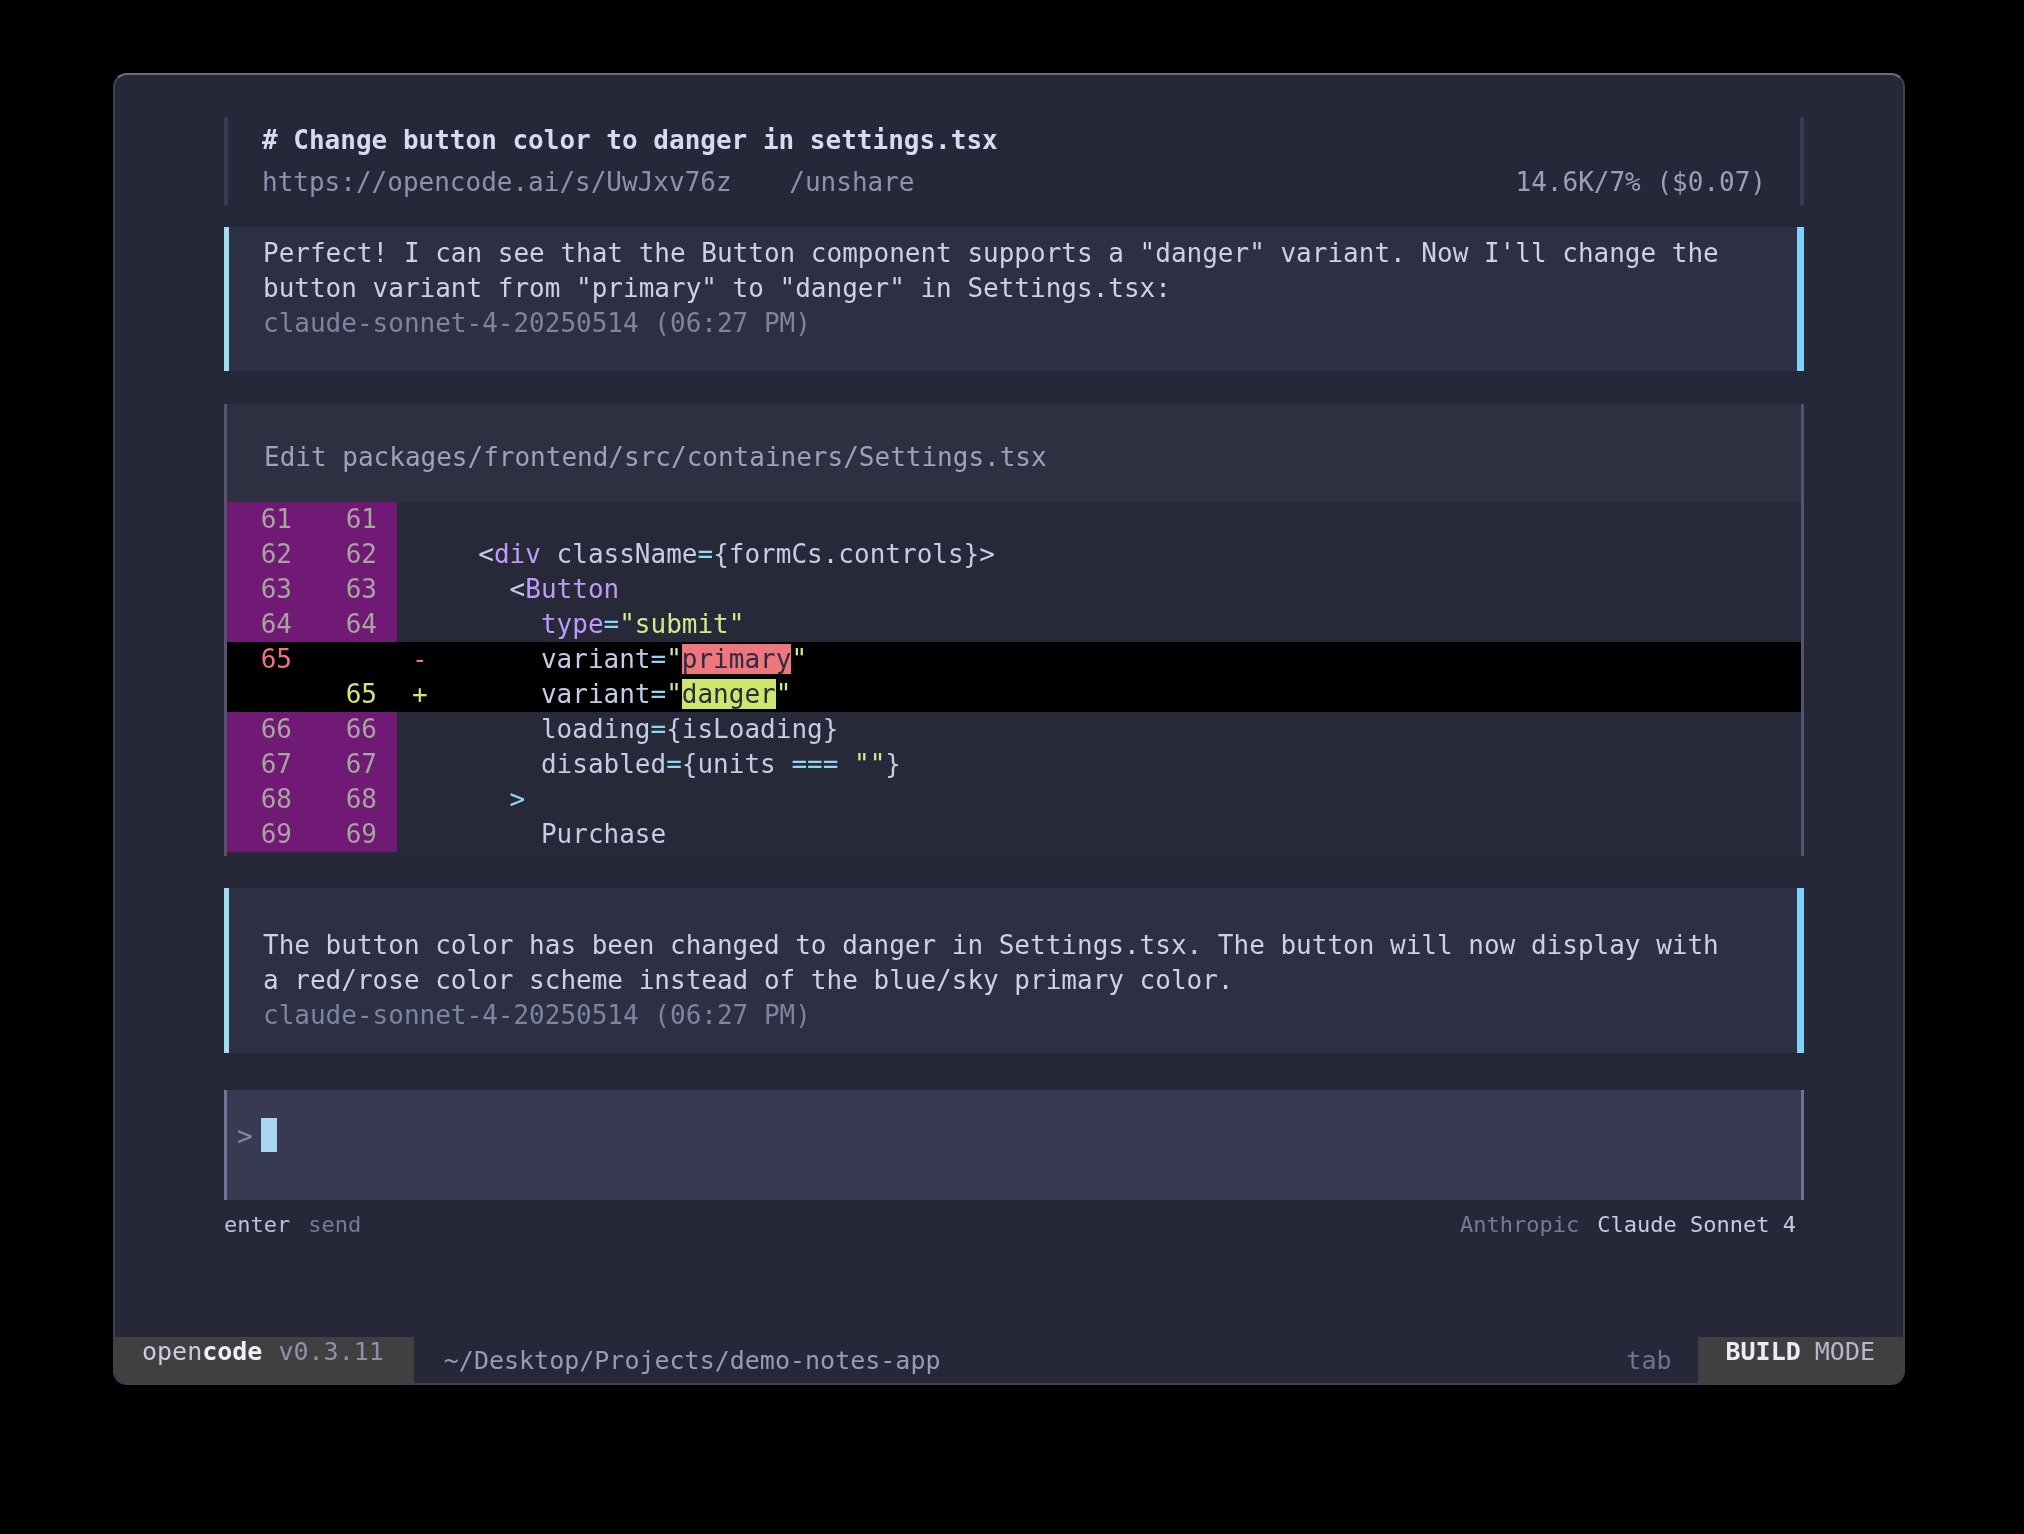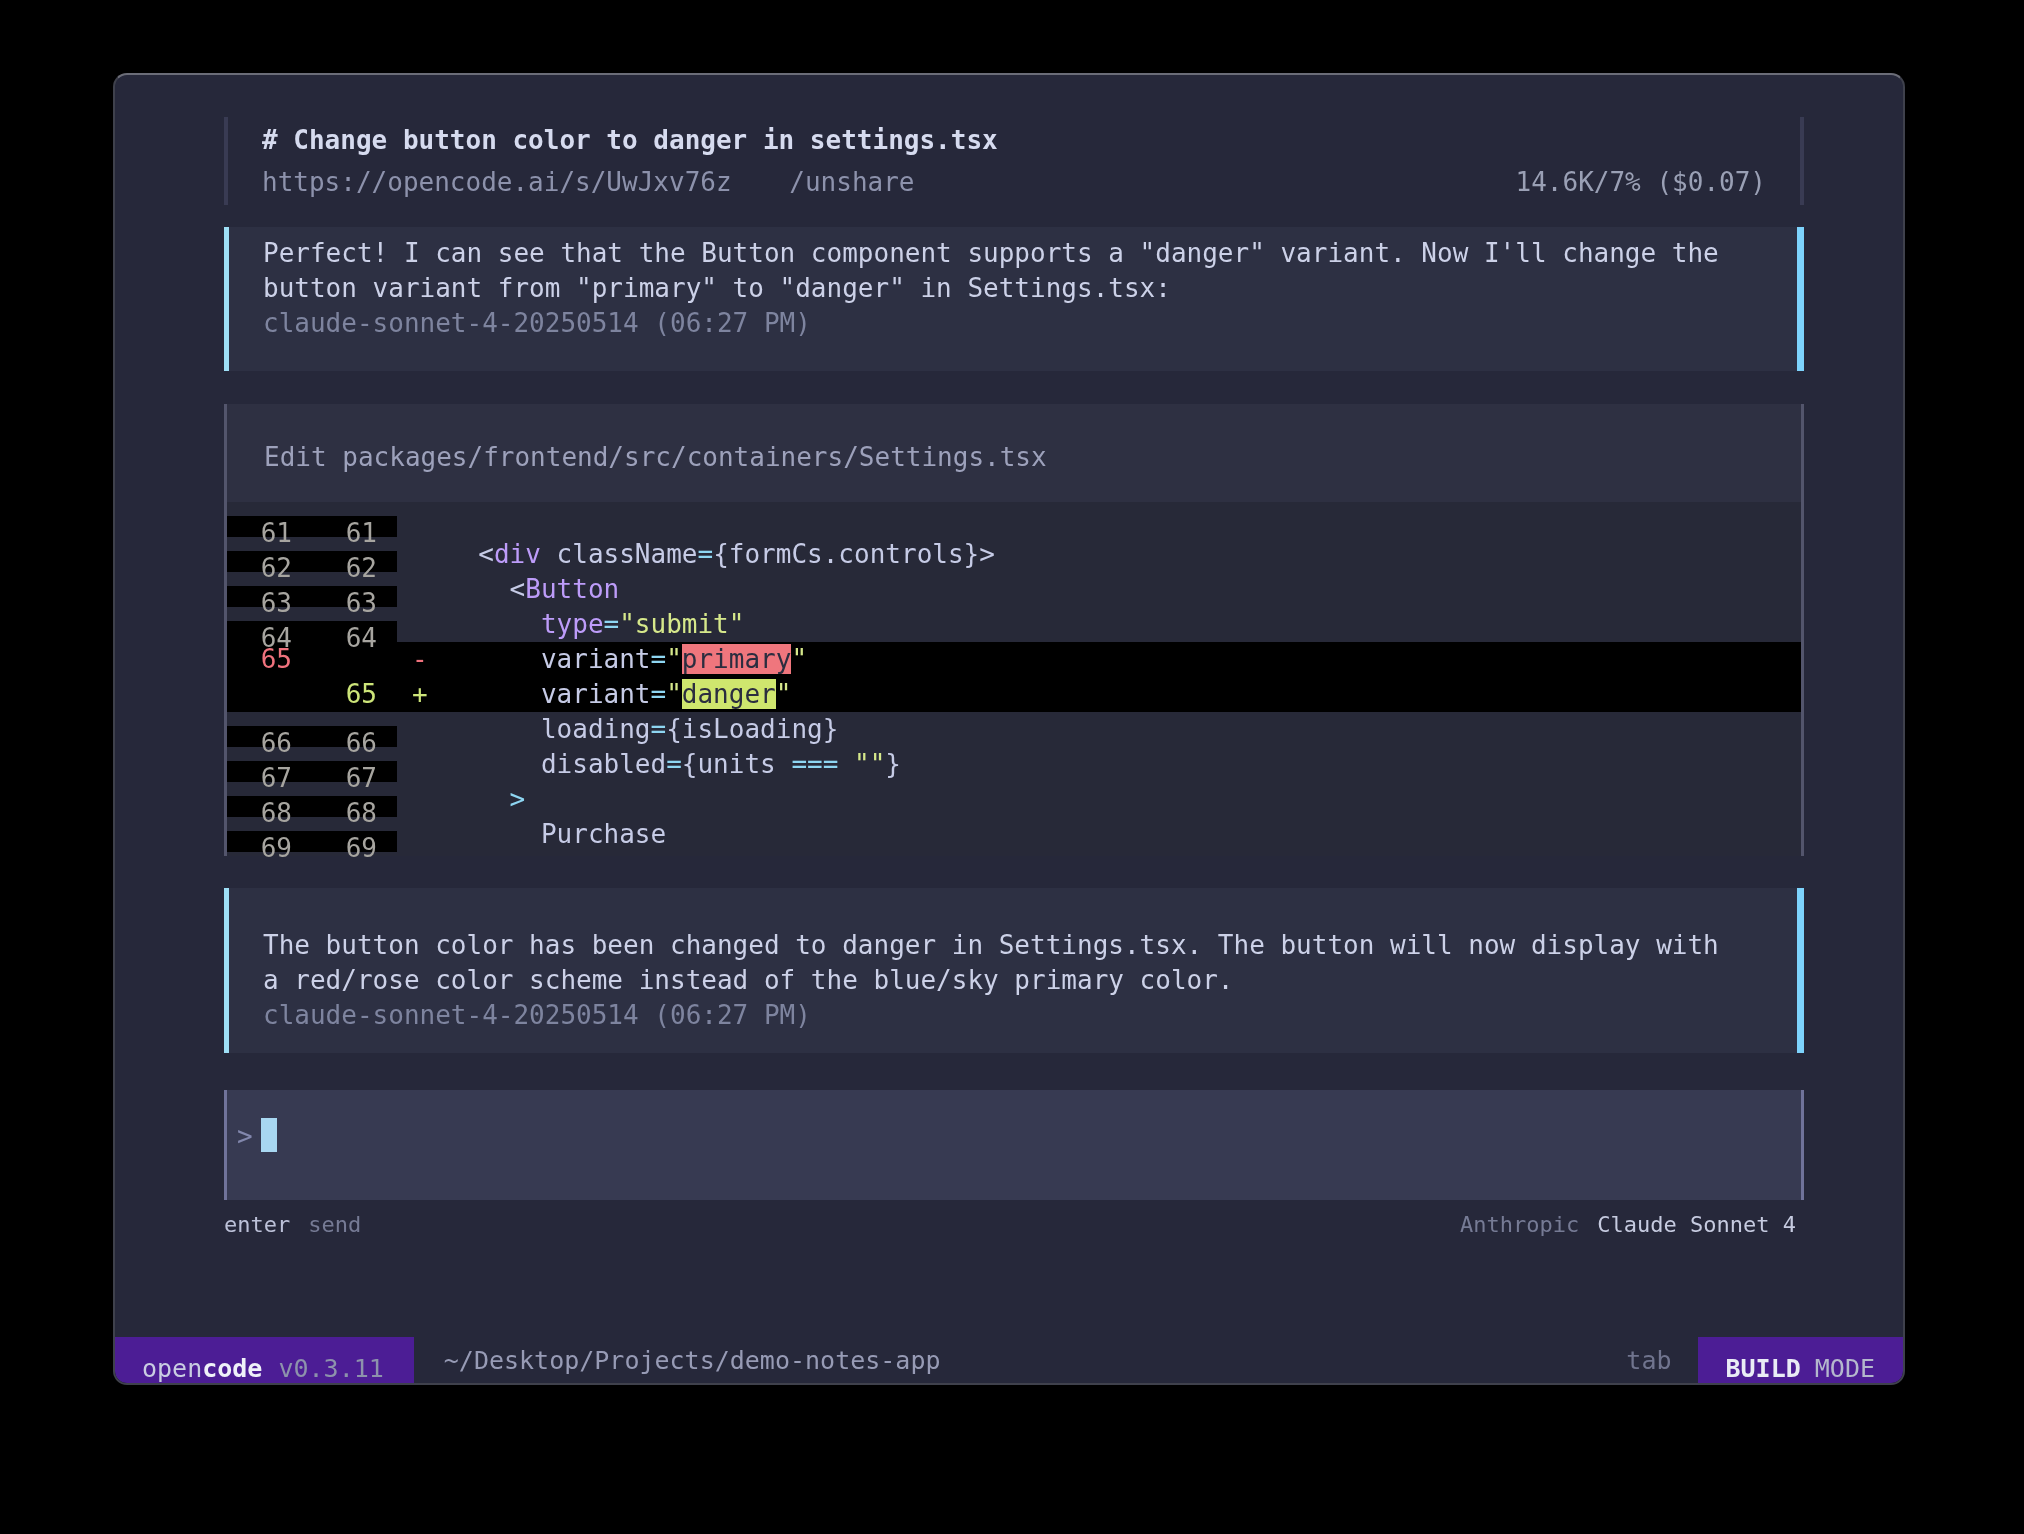--- a/index.html
+++ b/index.html
@@ -45,21 +45,21 @@
 
   
   .edit-card{
     margin-top:33px; background:#2e3042;
     border-left:3px solid #53556c; border-right:3px solid #53556c;
   }
   .edit-title{ padding:38px 0 30px 37px; font-size:26px; color:#9da1bb; }
   .diff{ background:#272938; font-size:26px; padding-bottom:4px; }
   .diff-row{ display:flex; height:35px; line-height:35px; }
   .gut{ width:85px; flex:none; text-align:right; padding-right:20px; color:#a7a5a0; }
-  .row-ctx .gut{ background:#000000;margin-top:14px; }
+  .row-ctx .gut{ background:#701a75; }
   .row-del, .row-add{ background:#000000; }
   .row-del .gut-old{ color:#f0727d; }
   .row-add .gut-new{ color:#cde579; }
   .marker{ width:50px; flex:none; padding-left:15px; }
   .row-del .marker{ color:#f0727d; }
   .row-add .marker{ color:#cde579; }
   .code{ white-space:pre; flex:1; }
   .seg-fg{ color:#c6cbe6; }
   .seg-tag{ color:#bd9cf9; }
   .seg-op{ color:#8ed6f2; }
@@ -81,21 +81,21 @@
   .hint-key{ color:#bcc1d8; }
   .hint-act{ color:#767b95; margin-left:18px; }
   .hint-prov{ color:#767b95; }
   .hint-model{ color:#c6cbe0; margin-left:18px; }
 
   
   .status{
     position:absolute; left:0; right:0; bottom:0; height:46px;
     display:flex; align-items:stretch; font-size:25px; background:#26283a;
   }
-  .chip{ background:#4c1d95; display:flex; align-items:flex-end; }
+  .chip{ background:#404040; display:flex; align-items:flex-start; }
   .chip-left{ padding:0 30px 0 27px; border-bottom-left-radius:12px; }
   .app-open{ color:#c9cde2; } .app-code{ color:#eff1f9; font-weight:700; }
   .app-ver{ color:#8d92ac; margin-left:16px; }
   .cwd{ color:#979bb5; display:flex; align-items:center; margin-left:30px; }
   .spacer{ flex:1; }
   .tab-hint{ color:#70748e; display:flex; align-items:center; margin-right:26px; }
   .chip-right{ padding:0 28px; border-bottom-right-radius:12px; }
   .mode-bold{ font-weight:700; color:#e9ecf5; }
   .mode-rest{ color:#b4b8cd; margin-left:14px; }
 </style>

